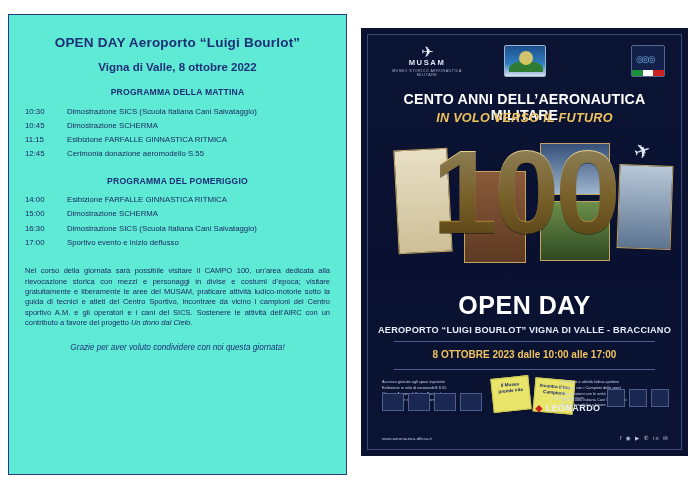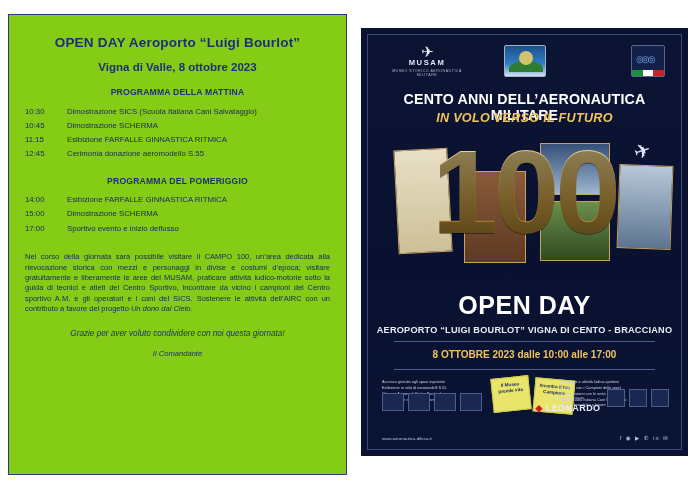--- a/index.html
+++ b/index.html
@@ -14,21 +14,21 @@
     position: relative;
     width: 696px; height: 484px;
     background: #ffffff;
   }
 
   
   .left-panel {
     position: absolute;
     left: 8px; top: 14px;
     width: 339px; height: 461px;
-    background: #84cc16;
+    background: #5eead4;
     border: 1px solid #2b3a7a;
     padding: 14px 16px 10px 16px;
     color: #1c2a63;
   }
   .left-title {
     text-align: center;
     font-size: 13.5px;
     font-weight: bold;
     letter-spacing: .2px;
     color: #1e2f78;
@@ -327,21 +327,21 @@
   }
 </style>
 </head>
 <body>
 
 <div id="page">
 
   <div class="left-panel">
 
     <div class="left-title">OPEN DAY Aeroporto “Luigi Bourlot”</div>
-    <div class="left-subtitle">Vigna di Valle, 8 ottobre 2023</div>
+    <div class="left-subtitle">Vigna di Valle, 8 ottobre 2022</div>
 
     <div class="section-head">PROGRAMMA DELLA MATTINA</div>
     <table class="sched">
       <tbody>
         <tr>
           <td class="t">10:30</td>
           <td class="d">Dimostrazione SICS (Scuola Italiana Cani Salvataggio)</td>
         </tr>
         <tr>
           <td class="t">10:45</td>
@@ -363,30 +363,33 @@
       <tbody>
         <tr>
           <td class="t">14:00</td>
           <td class="d">Esibizione FARFALLE GINNASTICA RITMICA</td>
         </tr>
         <tr>
           <td class="t">15:00</td>
           <td class="d">Dimostrazione SCHERMA</td>
         </tr>
         <tr>
+          <td class="t">16:30</td>
+          <td class="d">Dimostrazione SICS (Scuola Italiana Cani Salvataggio)</td>
+        </tr>
+        <tr>
           <td class="t">17:00</td>
           <td class="d">Sportivo evento e inizio deflusso</td>
         </tr>
       </tbody>
     </table>
 
     <div class="para"><span>Nel corso della giornata sarà possibile visitare il CAMPO 100, un’area dedicata alla rievocazione storica con mezzi e personaggi in divise e costumi d’epoca; visitare  gratuitamente e liberamente le aree del MUSAM, praticare attività ludico-motorie sotto la guida di tecnici e atleti del Centro Sportivo, incontrare da vicino i campioni del Centro sportivo A.M. e gli operatori e i cani del SICS. Sostenere le attività dell’AIRC con un contributo a favore del progetto </span><span class="it">Un dono dal Cielo.</span></div>
 
     <div class="thanks">Grazie per aver voluto condividere con noi questa giornata!</div>
-    <div class="sign1">Il Comandante</div>
   </div>
 
   <div class="poster">
     <div class="poster-inner">
 
       <div class="logo-row">
         <div class="musam">
           <div class="wings">✈︎</div>
           <div class="nm">MUSAM</div>
           <div class="sub">MUSEO STORICO AERONAUTICA MILITARE</div>
@@ -405,21 +408,21 @@
         <div class="ph ph1"></div>
         <div class="ph ph2"></div>
         <div class="ph ph3"></div>
         <div class="ph ph4"></div>
         <div class="ph ph5"></div>
         <div class="cent">100</div>
         <div class="plane">✈</div>
       </div>
 
       <div class="openday">OPEN DAY</div>
-      <div class="venue">AEROPORTO “LUIGI BOURLOT” VIGNA DI CENTO - BRACCIANO</div>
+      <div class="venue">AEROPORTO “LUIGI BOURLOT” VIGNA DI VALLE - BRACCIANO</div>
       <div class="rule"></div>
       <div class="datetime">8 OTTOBRE 2023 dalle 10:00 alle 17:00</div>
       <div class="rule2"></div>
 
       <div class="col-left" style="white-space: pre-line;">Accesso gratuito agli spazi espositivi
 Esibizione in volo di aeromodelli S.55
 (Gruppo Aeromodellistico Pontino)
 Rievocazione storica in uniformi d’epoca</div>
       <div class="stickers">
         <div class="sticker st1">Il Museo prende vita</div>

